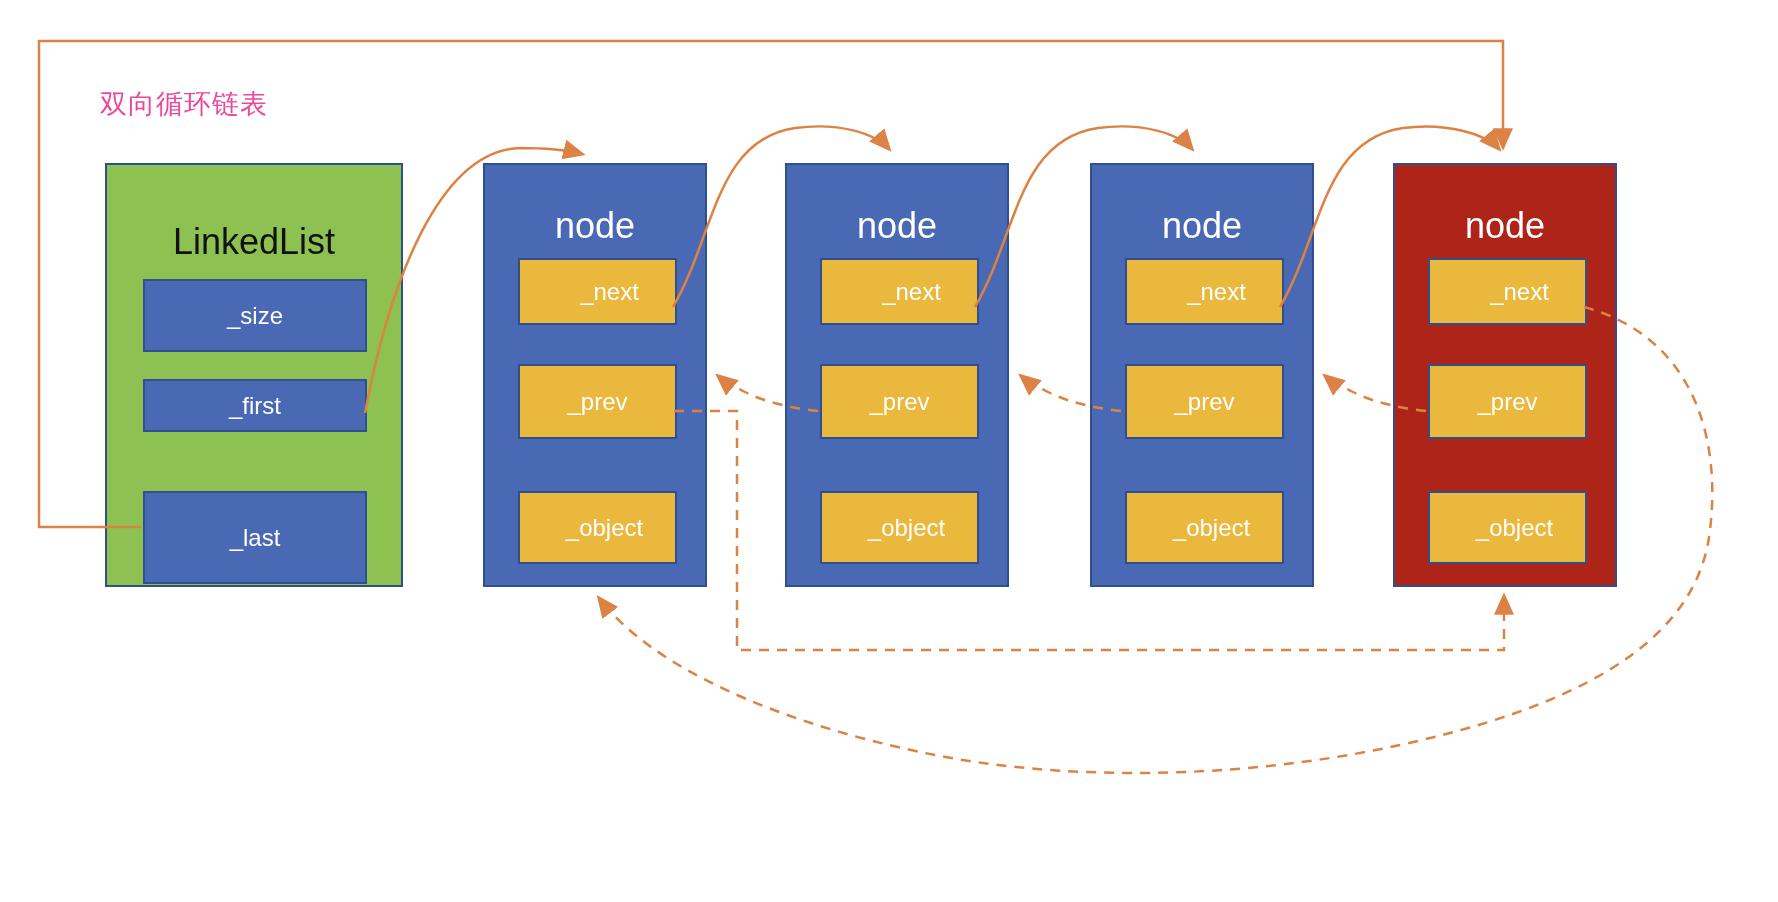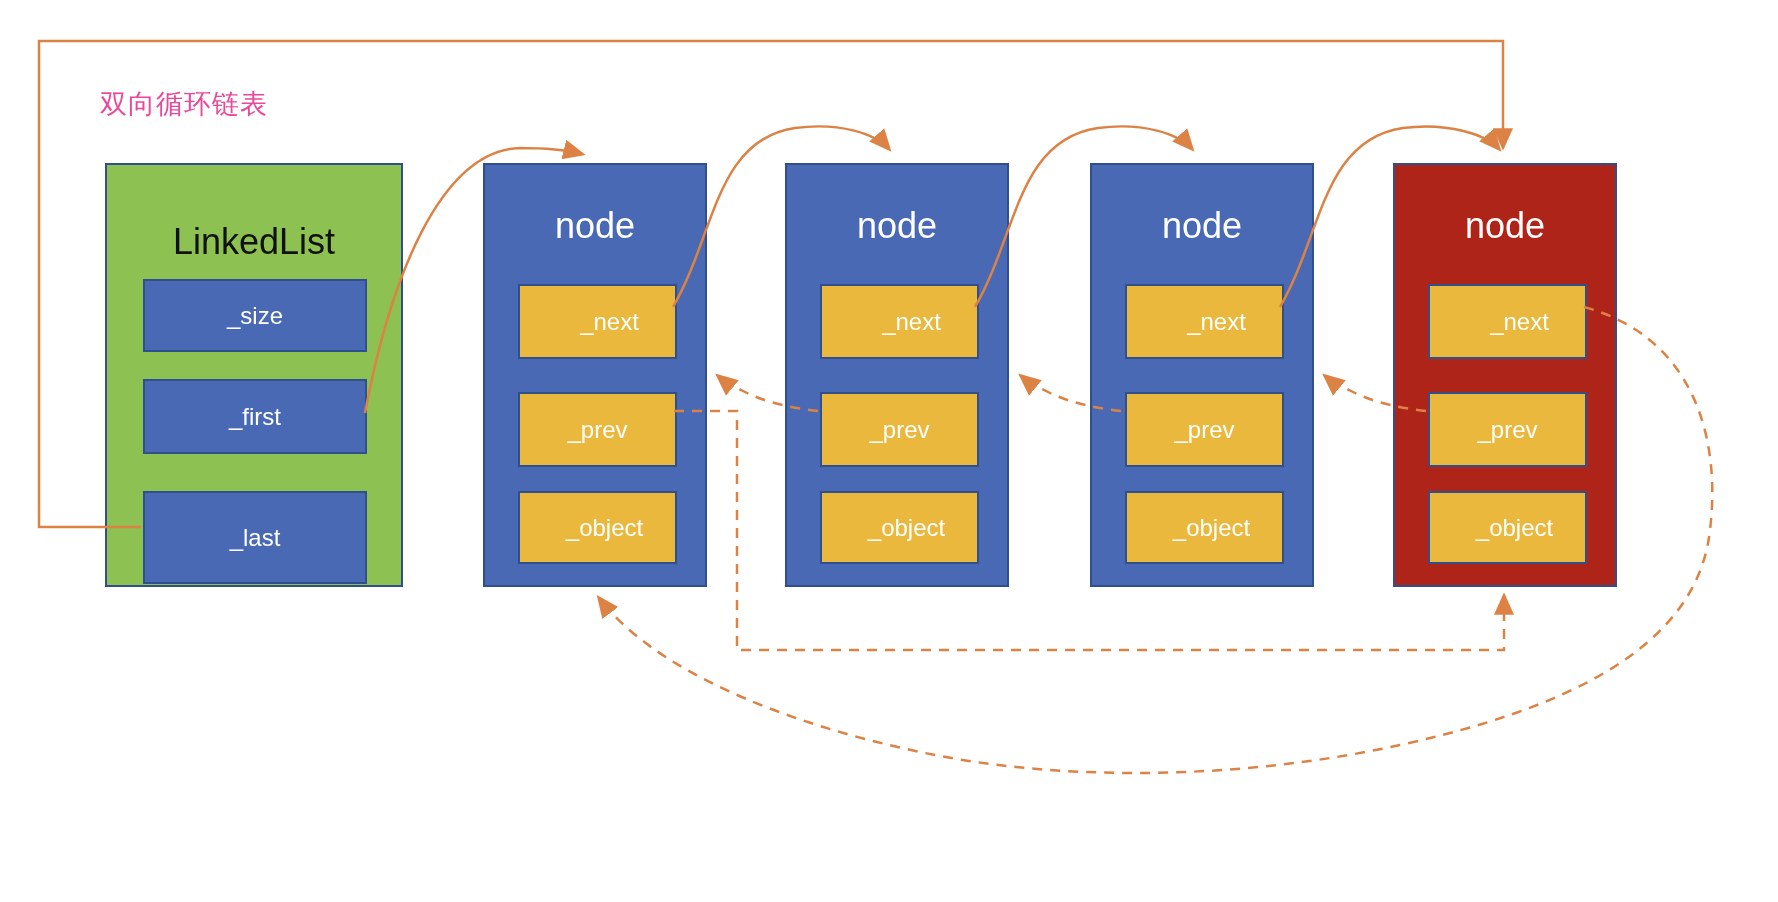--- a/index.html
+++ b/index.html
@@ -21,25 +21,25 @@
     font-size:36px;color:#ffffff;
   }
   .green-box .box-title{color:#111111;top:56px;}
   .field{
     position:absolute;box-sizing:border-box;border:2px solid #30508D;
     display:flex;align-items:center;justify-content:center;
     font-size:24px;color:#ffffff;
   }
   .green-box .field{left:36px;width:224px;background:#4A69B5;}
   .green-box .f0{top:114px;height:73px;}
-  .green-box .f1{top:214px;height:75px;}
+  .green-box .f1{top:214px;height:53px;}
   .green-box .f2{top:326px;height:93px;}
   .node .field{left:33px;width:159px;background:#EBB83E;}
-  .node .f0{top:119px;height:75px;padding-left:24px;}
-  .node .f1{top:227px;height:75px;}
+  .node .f0{top:93px;height:67px;padding-left:24px;}
+  .node .f1{top:199px;height:75px;}
   .node .f2{top:326px;height:73px;padding-left:14px;}
   svg.overlay{position:absolute;left:0;top:0;pointer-events:none;}
   .solid-arrow{fill:none;stroke:#DC8245;stroke-width:2.5;}
   .dashed-arrow{fill:none;stroke:#DC8245;stroke-width:2.5;stroke-dasharray:10 8;}
 </style>
 </head>
 <body>
 
 <div id="canvas">
 

